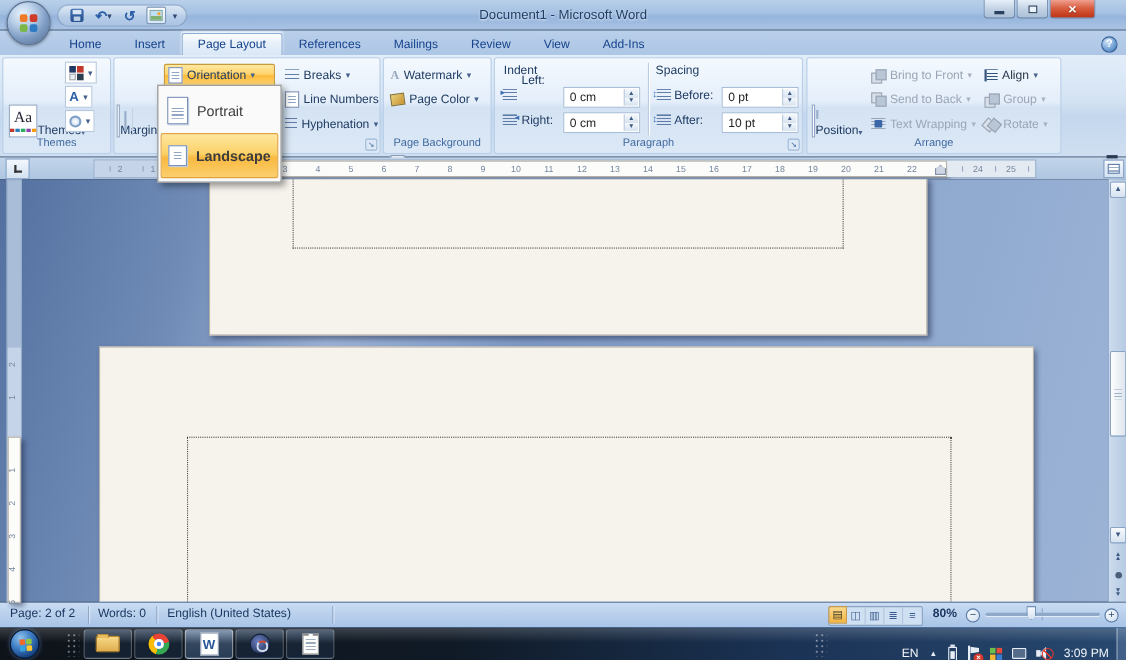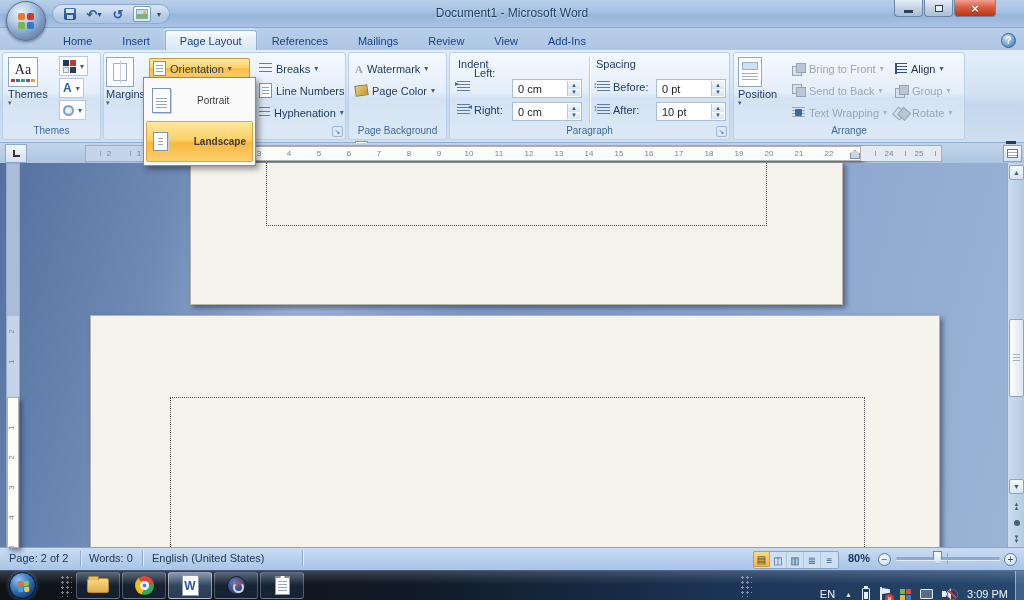--- a/index.html
+++ b/index.html
@@ -59,22 +59,22 @@
   #ribbon{position:absolute;left:0;top:50px;width:1024px;height:93px;
     background:linear-gradient(180deg,#e2edf9 0%,#d4e3f3 45%,#c4d7ed 60%,#cfdff1 100%);
     border-bottom:1px solid #8fb0d4;}
   .group{position:absolute;top:2px;height:88px;border:1px solid #bad0e8;border-radius:3px;
     background:linear-gradient(180deg,#f4f9fe 0%,#e4eefa 46%,#d4e3f3 52%,#dce8f6 100%);}
   .group-label{position:absolute;left:0;right:0;bottom:1px;height:13px;text-align:center;
     font-size:10px;color:#3f69a0;}
   .launcher{position:absolute;right:2px;bottom:2px;width:11px;height:11px;border:1px solid #9db8d8;
     border-radius:2px;background:#dce8f5;font-size:7px;color:#3f69a0;display:flex;align-items:center;justify-content:center;}
   .launcher::after{content:"\2198";}
-  .bigbtn{position:absolute;width:46px;height:68px;top:4px;display:flex;flex-direction:column;
-    align-items:flex-start;font-size:11px;color:#1f3c63;text-align:center;}
+  .bigbtn{position:absolute;width:46px;height:68px;top:4px;display:flex;flex-direction:row;
+    align-items:flex-end;font-size:11px;color:#1f3c63;text-align:center;}
   .bigbtn .blabel{margin-top:2px;line-height:11px;}
   .drop::after{content:"\25BE";font-size:7px;color:#44608a;display:block;line-height:6px;}
   .rowbtn{position:absolute;height:21px;display:flex;align-items:center;gap:4px;font-size:11px;
     color:#1f3c63;padding:0 3px;white-space:nowrap;}
   .rowbtn .caret{font-size:8px;color:#44608a;}
   .rowbtn.gray{color:#9aa6b6;} .rowbtn.gray .caret{color:#a8b2c0;}
   .rowbtn.dark{color:#26344a;}
 
   
   .micon{display:inline-block;width:13px;height:15px;background:#fff;border:1px solid #7d92b2;position:relative;}
@@ -105,21 +105,21 @@
     background:linear-gradient(#f4f8fc,#d7e3f0);border-left:1px solid #b5c8de;}
   .flabel{position:absolute;font-size:11px;color:#1f3c63;}
 
   
   #orientation-btn{position:absolute;left:45px;top:5px;width:101px;height:21px;border:1px solid #c79a3d;border-radius:2px;
     background:linear-gradient(180deg,#ffe8a2,#ffd36a 45%,#fcbb3a 52%,#ffd678 100%);}
 
   
   #orientation-menu{position:absolute;left:143px;top:77px;width:113px;height:89px;z-index:60;
     background:#fafafa;border:1px solid #8a8a8a;box-shadow:3px 3px 6px rgba(0,0,0,.4);padding:2px;}
-  .menu-item{height:41px;display:flex;align-items:center;gap:26px;padding:0 6px;font-size:10px;color:#3c3c3c;}
+  .menu-item{height:41px;display:flex;align-items:center;gap:8px;padding:0 6px;font-size:13px;color:#3c3c3c;}
   .menu-item.hl{background:linear-gradient(180deg,#fde79f,#fcd168 45%,#f9b940 55%,#fbcf6e);
     border:1px solid #e3a23e;border-radius:2px;font-weight:bold;}
   .page-portrait{width:19px;height:25px;background:#fff;border:1px solid #7a92b8;box-shadow:1px 1px 0 #c4cfdf;position:relative;}
   .page-portrait::after{content:"";position:absolute;left:3px;right:3px;bottom:4px;height:10px;
     background:repeating-linear-gradient(180deg,#93a7c4 0 1px,transparent 1px 3px);}
   .page-landscape{width:27px;height:19px;background:#fff;border:1px solid #7a92b8;box-shadow:1px 1px 0 #c4cfdf;position:relative;}
   .page-landscape::after{content:"";position:absolute;left:4px;right:4px;bottom:3px;height:9px;
     background:repeating-linear-gradient(180deg,#93a7c4 0 1px,transparent 1px 3px);}
 
   

